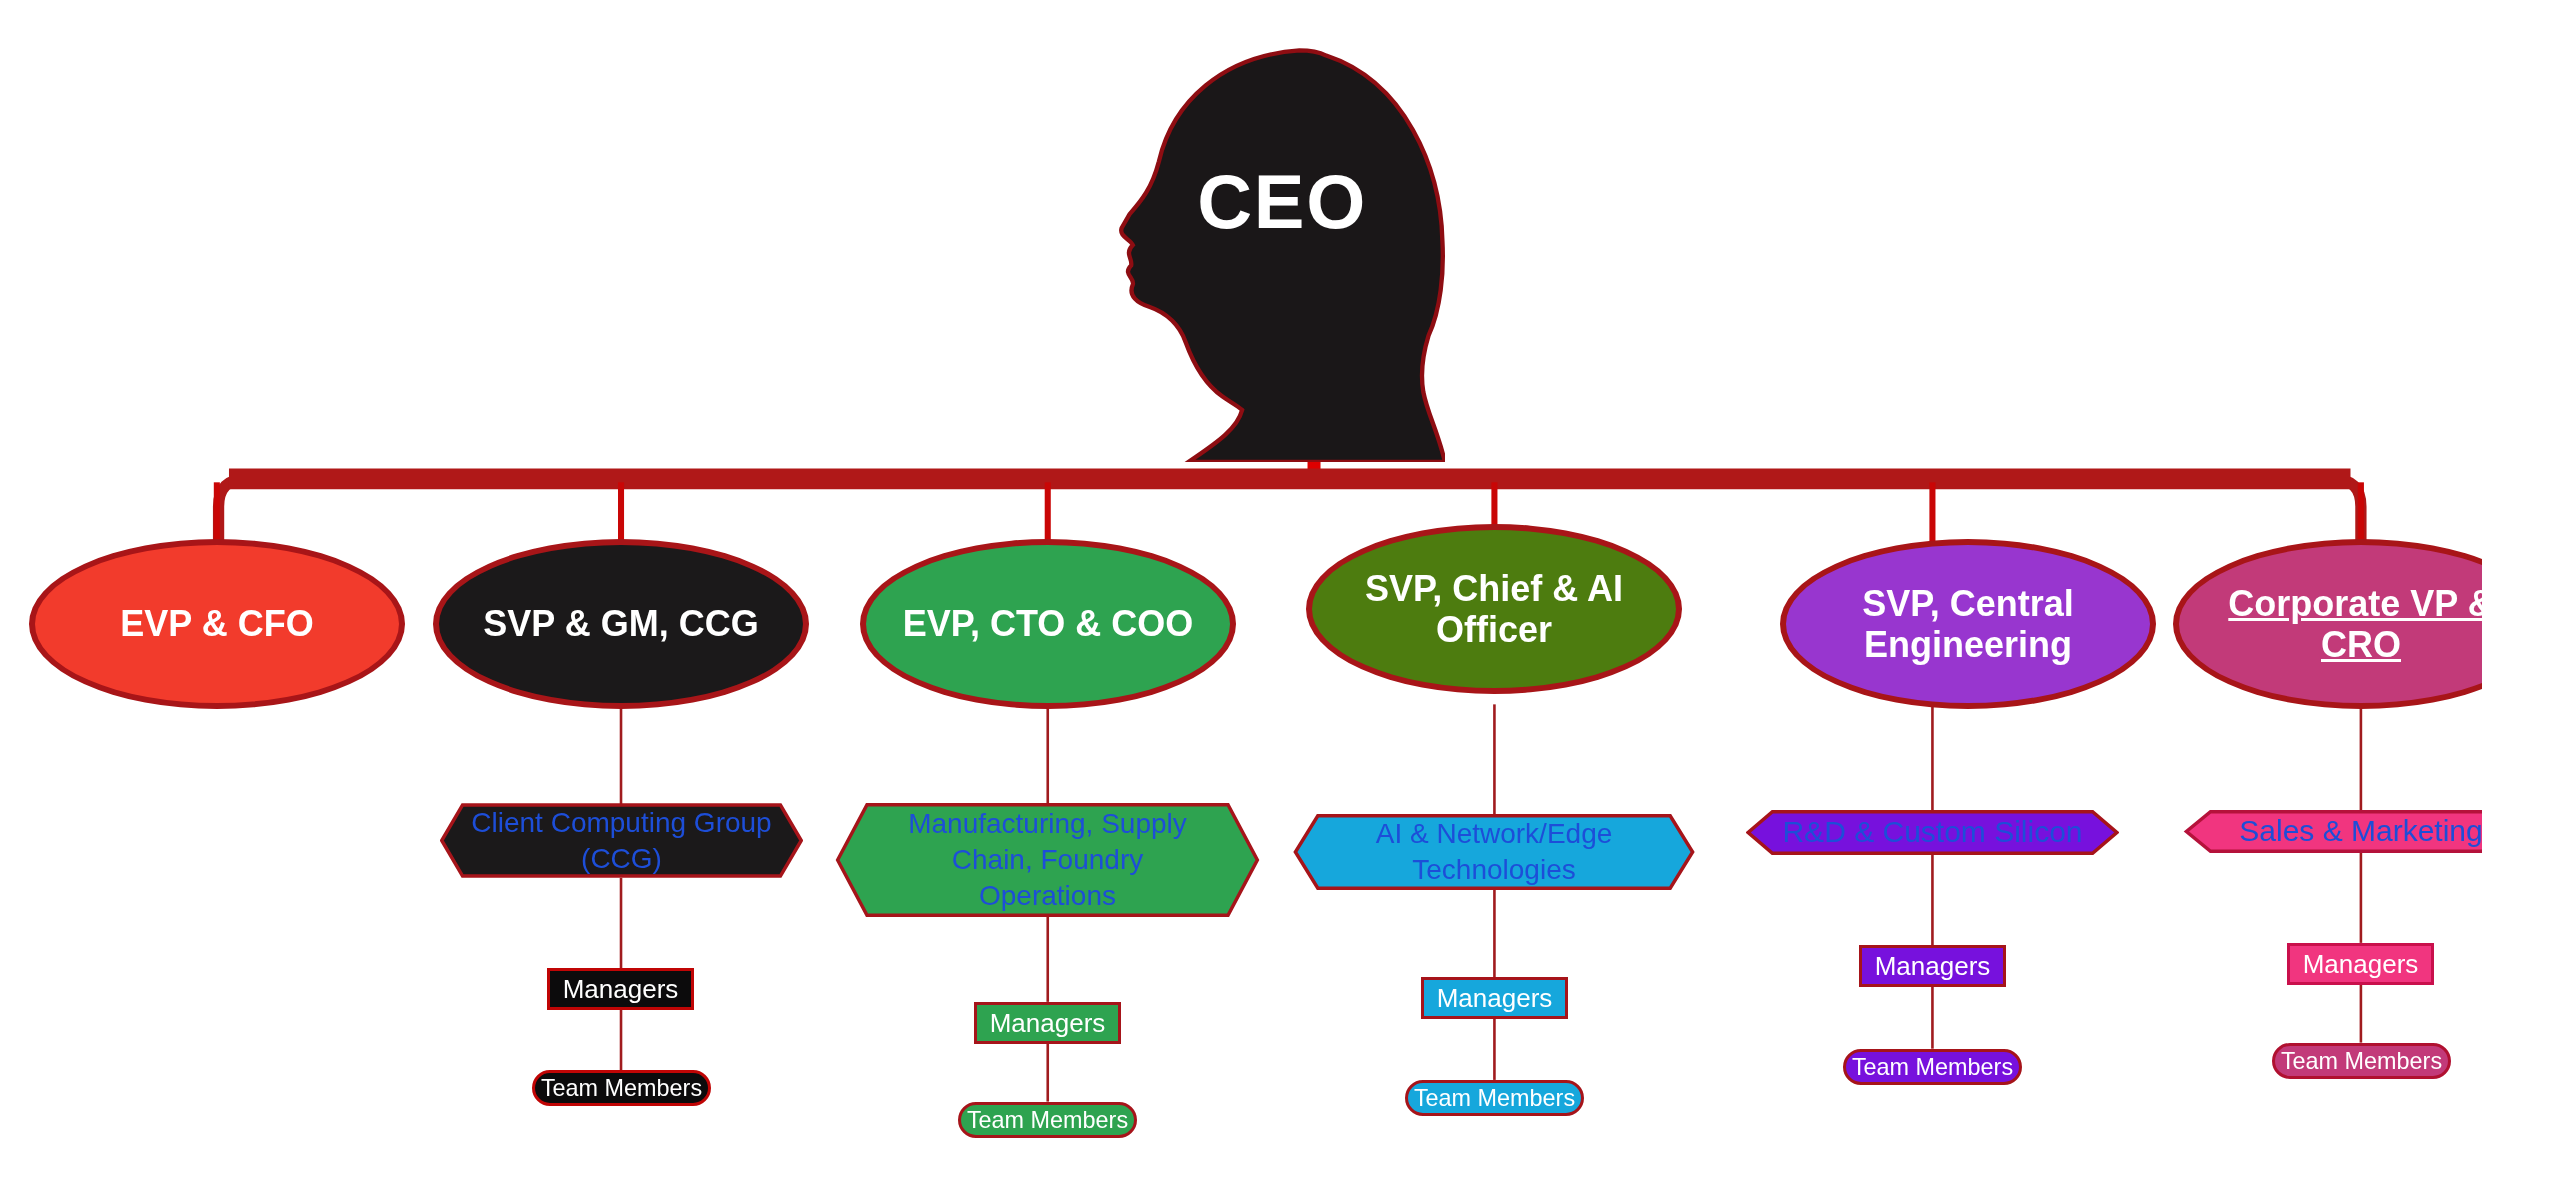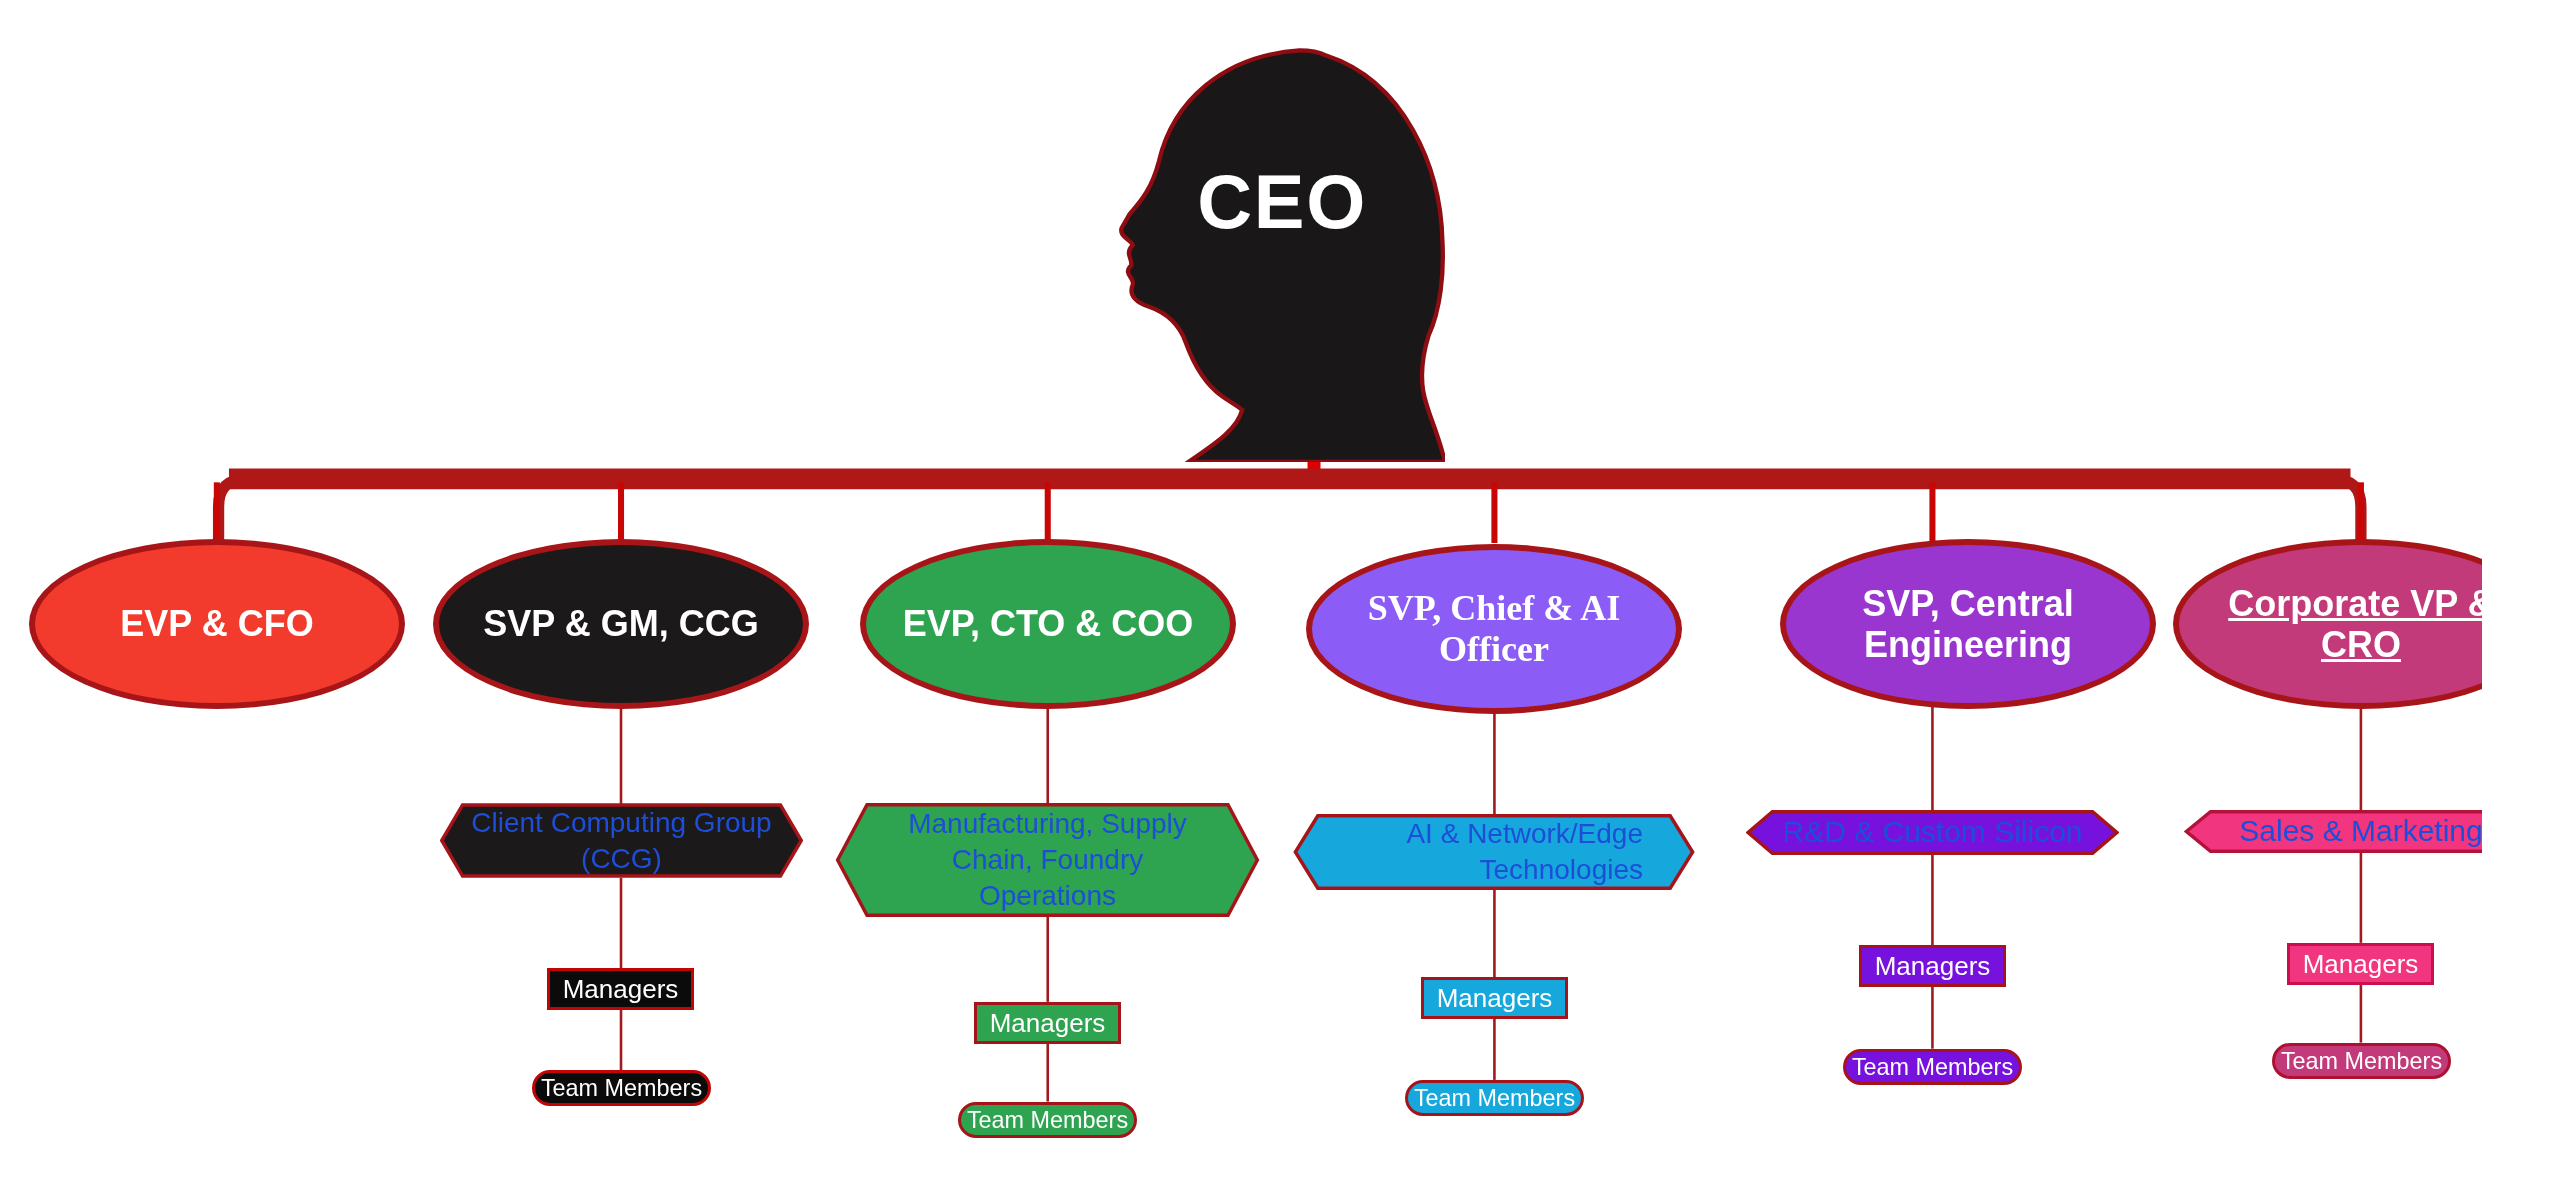--- a/index.html
+++ b/index.html
@@ -19,21 +19,21 @@
   }
   .hex{position:absolute;z-index:2;}
   .hex-svg{position:absolute;left:0;top:0;}
   .hex-label{
     position:absolute;left:0;top:0;right:0;bottom:0;
     display:flex;align-items:center;justify-content:center;text-align:center;
     color:#1d4ed8;font-size:28px;line-height:1.28;z-index:3;
   }
   .hex-label.small{font-size:30px;}
   .hex-label.pad3{padding:4px 54px;}
-  .hex-label.pad2{padding:16px 52px;text-align:right;}
+  .hex-label.pad2{padding:16px 52px;}
   .hex-label.padc{padding:0 26px;}
   .managers{
     position:absolute;box-sizing:border-box;width:147px;height:42px;
     border:3.5px solid #A6141A;display:flex;align-items:center;justify-content:center;
     color:#ffffff;font-size:26px;z-index:2;
   }
   .pill{
     position:absolute;box-sizing:border-box;width:179px;height:36px;border-radius:19px;
     border:3.5px solid #A6141A;display:flex;align-items:center;justify-content:center;
     color:#ffffff;font-size:23.4px;z-index:2;
@@ -149,21 +149,21 @@
     </div>
     <div class="managers" style="left: 974px; top: 1002px; background-color: rgb(46, 163, 80);">
       <span>Managers</span>
     </div>
     <div class="pill" style="left: 958px; top: 1102px; background-color: rgb(46, 163, 80);">
       <span>Team Members</span>
     </div>
   </div>
 
   <div class="branch">
-    <div class="ellipse" style="left: 1306px; top: 544px; background-color: #8b5cf6; font-family: Liberation Serif, serif;">
+    <div class="ellipse" style="left: 1306px; top: 524px; background-color: #4d7c0f;">
       <span>SVP, Chief  &amp; AI Officer</span>
     </div>
     <div class="hex" style="left:1293px;top:814px;width:402px;height:76px">
       <svg class="hex-svg" width="402" height="76" viewBox="0 0 464 88">
         <polygon points="28,2 436,2 462,44 436,86 28,86 2,44" stroke="#A6141A" stroke-width="4" fill="#16A7DC"></polygon>
       </svg>
       <div class="hex-label pad2">AI &amp; Network/Edge Technologies</div>
     </div>
     <div class="managers" style="left: 1421px; top: 977px; background-color: rgb(22, 167, 220);">
       <span>Managers</span>

